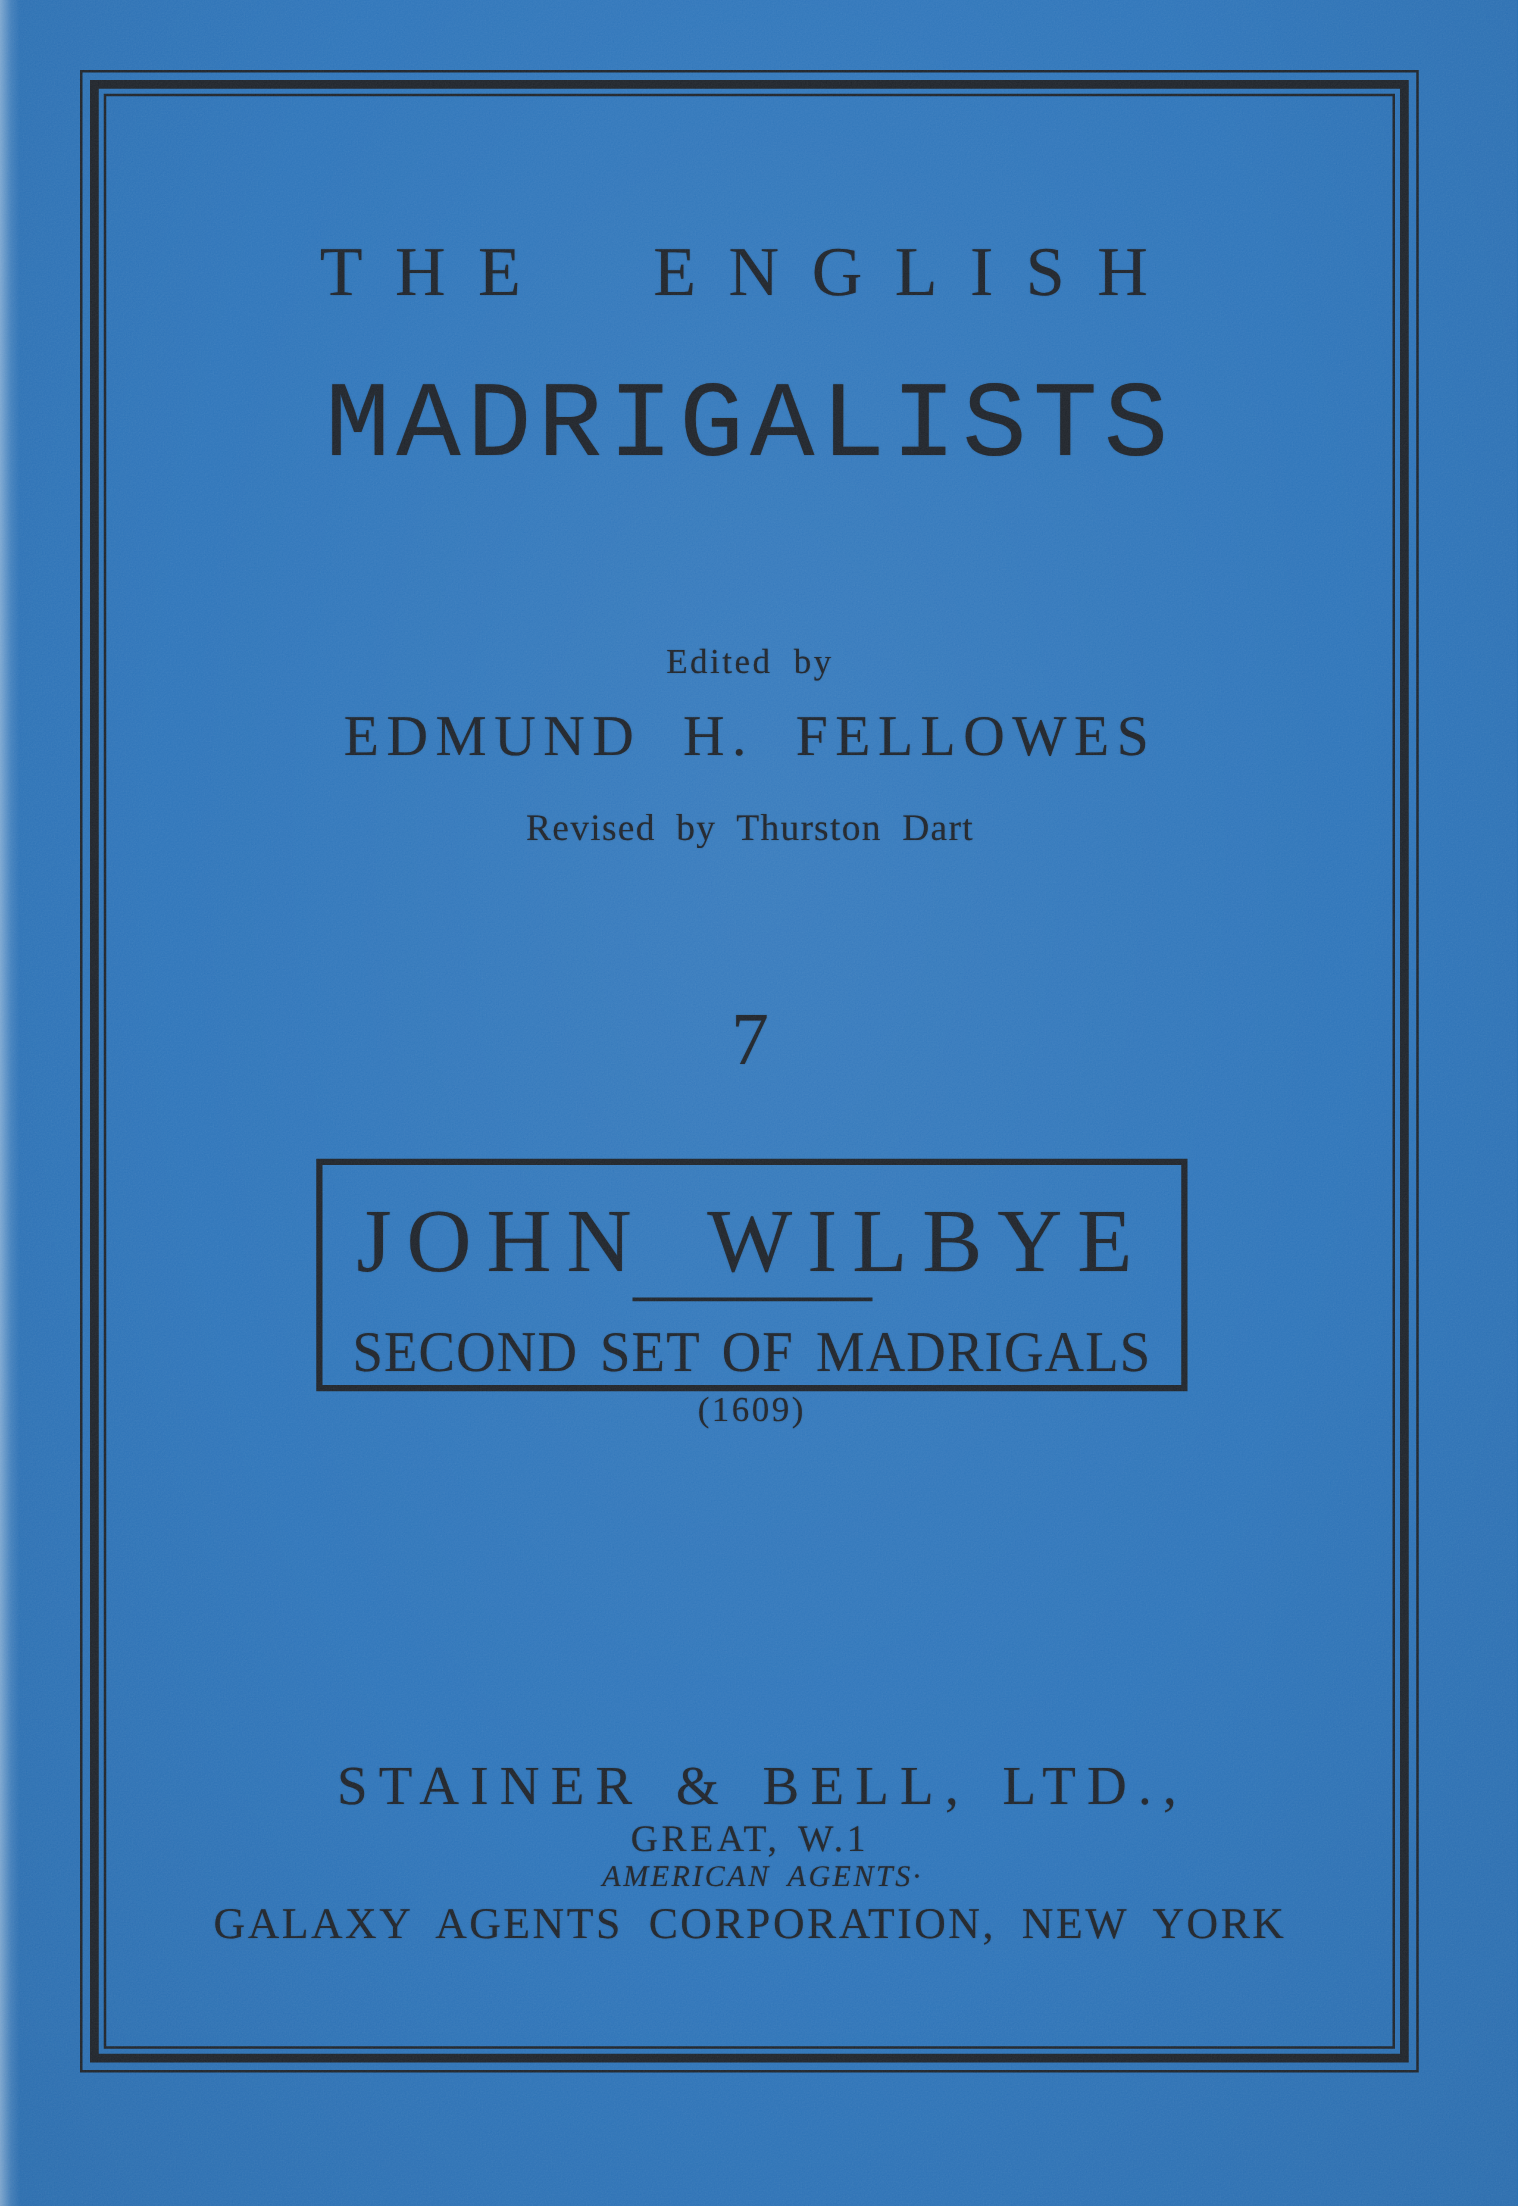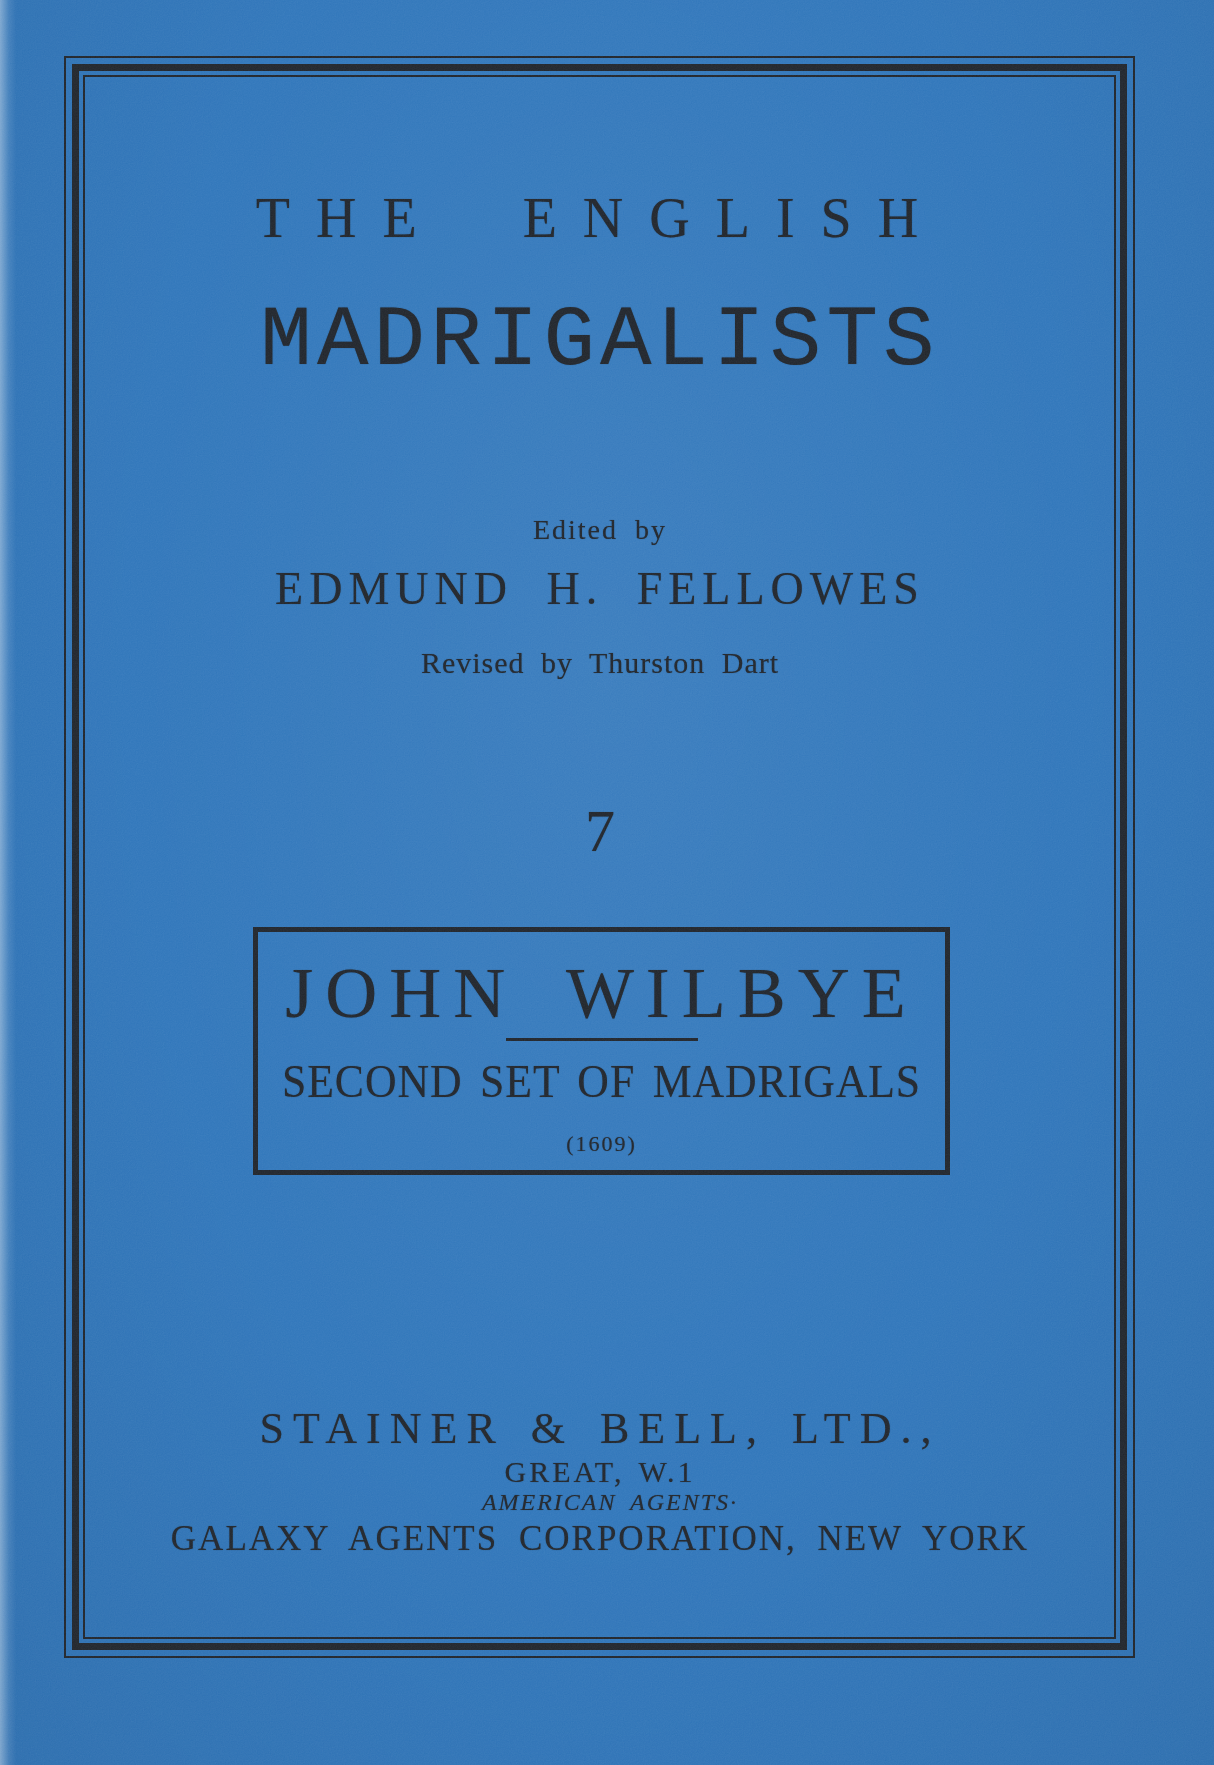--- a/index.html
+++ b/index.html
@@ -45,42 +45,42 @@
     line-height:1;white-space:nowrap;
     text-shadow:0 0 1px rgba(20,25,35,0.55);
   }
   .title-line1{top:190px;font-size:56px;letter-spacing:26px;word-spacing:40px;}
   .title-line2{top:298px;font-size:86px;letter-spacing:5px;font-family:Liberation Mono, monospace;}
   .edited-by  {top:516px;font-size:28px;letter-spacing:2px;word-spacing:8px;}
   .editor     {top:566px;font-size:46px;letter-spacing:6px;word-spacing:16px;}
   .revised-by {top:648px;font-size:30px;letter-spacing:1px;word-spacing:8px;}
   .volume-num {top:801px;font-size:60px;}
   .volume-box{
-    position:absolute;left:253px;top:927px;width:697px;height:248px;
+    position:absolute;left:253px;top:927px;width:697px;height:186px;
     border:5px solid var(--ink);box-sizing:border-box;
     text-align:center;
   }
   .composer{
     margin-top:25px;font-size:72px;line-height:1;letter-spacing:12px;word-spacing:20px;
     text-shadow:0 0 1px rgba(20,25,35,0.55);white-space:nowrap;
   }
   .composer-rule{
     width:192px;height:3px;background:var(--ink);border:none;
     margin:9px auto 0 auto;
   }
   .work-title{
     margin-top:18px;font-size:46px;line-height:1;letter-spacing:1px;word-spacing:6px;
     transform:scaleX(0.95);transform-origin:50% 50%;
     text-shadow:0 0 1px rgba(20,25,35,0.55);white-space:nowrap;
   }
   .work-year{
-    margin-top:28px;font-size:22px;line-height:1;letter-spacing:2px;
+    margin-top:10px;font-size:28px;line-height:1;letter-spacing:2px;
     text-shadow:0 0 1px rgba(20,25,35,0.55);
   }
-  .publisher  {top:1407px;font-size:44px;letter-spacing:9px;word-spacing:6px;}
+  .publisher  {top:1407px;font-size:44px;letter-spacing:9px;word-spacing:6px;margin-left:10px;}
   .location   {top:1457px;font-size:30px;letter-spacing:3px;word-spacing:4px;}
   .agents-label{top:1490px;font-size:24px;font-style:italic;font-weight:400;letter-spacing:2px;word-spacing:6px;padding-left:10px;}
   .agents     {top:1521px;font-size:35px;letter-spacing:2px;word-spacing:10px;}
   .made-in    {top:1601px;font-size:13px;font-weight:700;letter-spacing:3px;word-spacing:8px;}
   .grain{position:absolute;left:0;top:0;pointer-events:none;opacity:0.5;}
 </style>
 </head>
 <body>
 
 <div id="cover">

